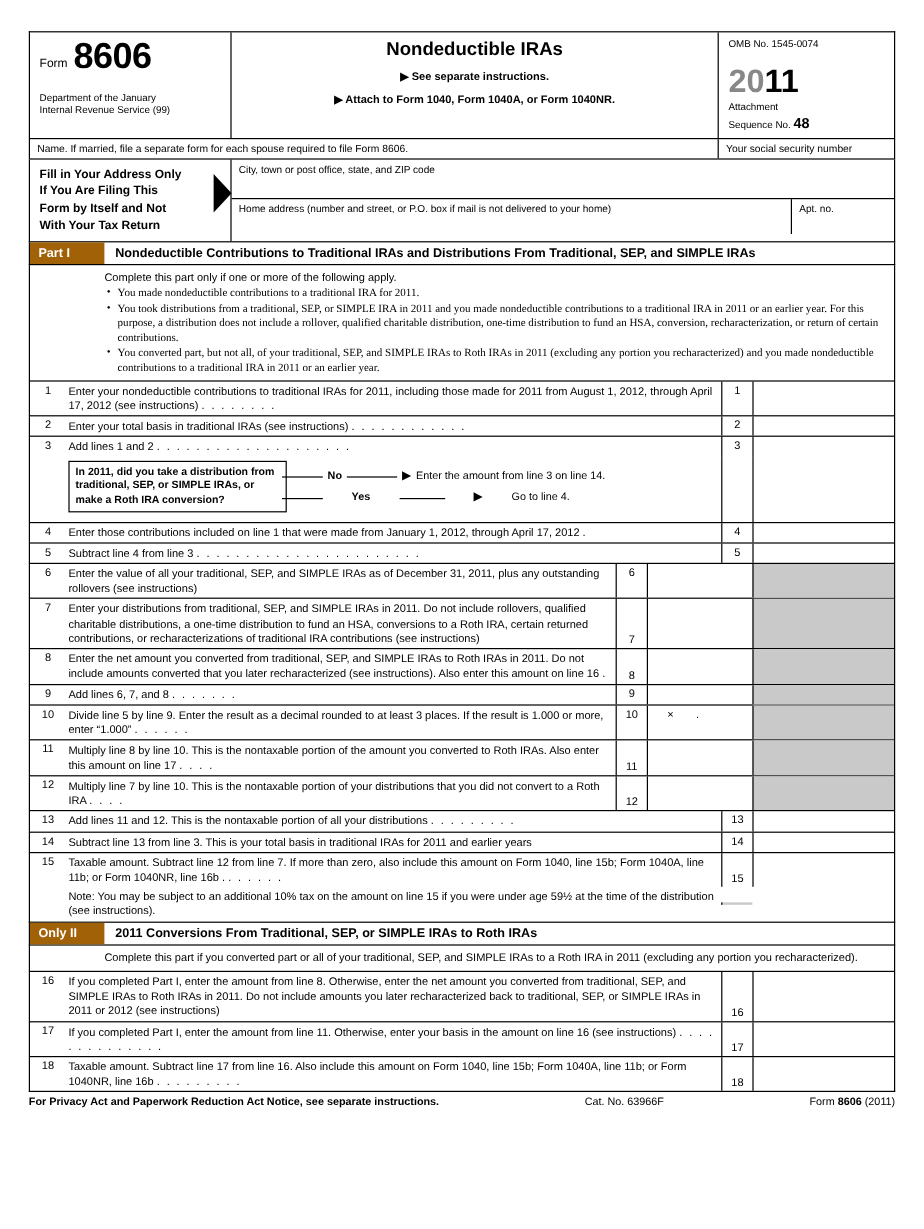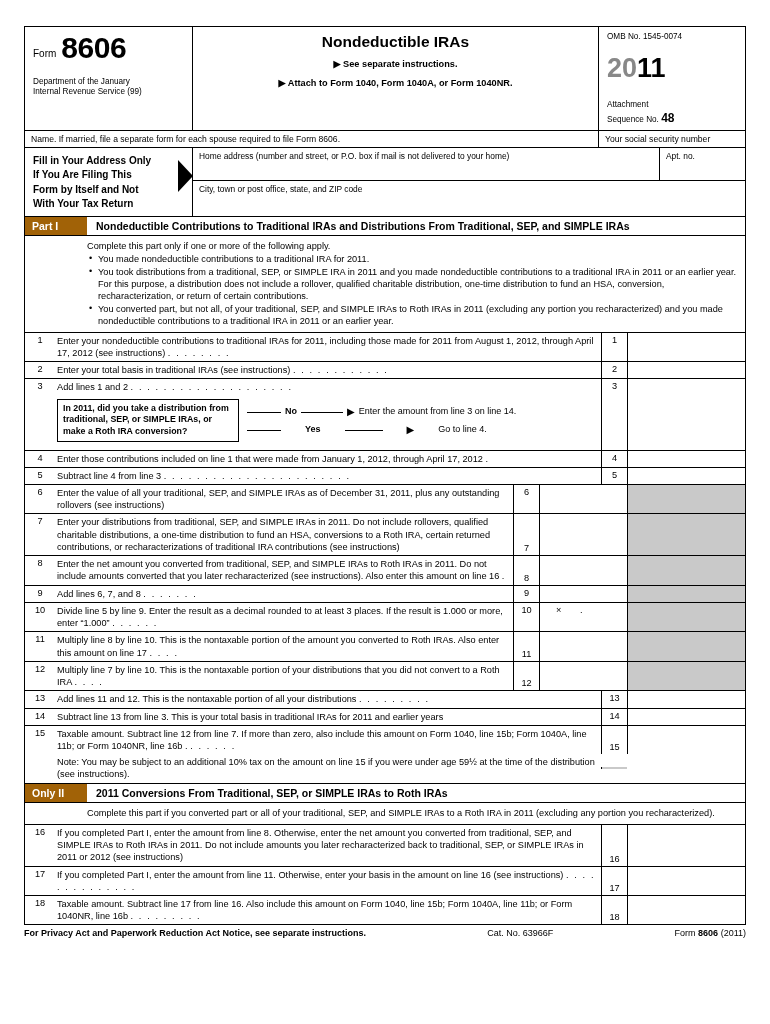--- a/index.html
+++ b/index.html
@@ -21,21 +21,21 @@
   .form-num { font-size:30px; font-weight:bold; letter-spacing:-0.5px; line-height:1; }
   .dept { margin-top:14px; font-size:8.2px; line-height:1.25; }
   .hdr-mid { flex:1; border-right:1.2px solid #000; text-align:center; padding:6px 4px 4px 4px; }
   .title { font-size:15.5px; font-weight:bold; }
   .sub1 { font-size:9.2px; font-weight:bold; margin-top:7px; }
   .sub2 { font-size:9.2px; font-weight:bold; margin-top:8px; }
   .hdr-right { width:146px; padding:5px 6px 4px 8px; font-size:8.4px; }
   .omb { font-size:8.2px; }
   .year { font-size:27px; font-weight:bold; letter-spacing:0px; line-height:1.05; margin-top:13px;}
   .year .light { color:#888; }
-  .attach { font-size:8.2px; line-height:1.25; margin-top:18px;}
+  .attach { font-size:8.2px; line-height:1.25; margin-top:3px;}
   .attach b { font-size:12px; }
 
   .namebar { display:flex; border:1.2px solid #000; }
   .namebar .l { flex:1; border-right:1.2px solid #000; padding:3px 6px; font-size:8.6px;}
   .namebar .r { width:146px; padding:3px 6px; font-size:8.6px;}
 
   .addrblock { display:flex; border:1.2px solid #000; border-top:none; }
   .addr-left { width:168px; border-right:1.2px solid #000; padding:6px 6px 4px 8px; position:relative; font-weight:bold; font-size:10px; line-height:1.45; }
   .arrow { position:absolute; right:-1px; top:12px; width:0;height:0;
     border-top:16px solid transparent; border-bottom:16px solid transparent; border-left:15px solid #000; }
@@ -46,37 +46,37 @@
   .addr-row .apt { width:86px; border-left:1px solid #000; padding:3px 6px; font-size:8.4px;}
 
   
   .partbar { display:flex; align-items:stretch; border:1.2px solid #000; border-top:none; }
   .partlbl { background:#a16207; color:#fff; font-weight:bold; font-size:10.5px; padding:3px 9px 3px 7px; display:flex; align-items:center; min-width:62px;}
   .parttitle { font-weight:bold; font-size:10.5px; padding:3px 0 3px 9px; display:flex; align-items:center; }
 
   .body { border:1.2px solid #000; border-top:none; }
   .intro { padding:4px 8px 4px 62px; font-size:9.2px; line-height:1.32; }
   .intro p { margin:0 0 1px 0; }
-  .bul { position:relative; padding-left:11px; margin-top:1px; }
+  .bul { position:relative; padding-left:11px; margin-top:1px;font-family:Liberation Serif, serif; }
   .bul:before { content:"•"; position:absolute; left:2px; top:-1px; }
 
   
   .row { display:flex; border-top:1px solid #000; min-height:15px; }
   .num { width:30px; text-align:center; padding-top:2px; font-size:9.2px; flex:none;}
   .txt { flex:1; padding:2px 4px 2px 2px; font-size:9.2px; line-height:1.33; }
   .boxA { width:26px; border-left:1px solid #000; text-align:center; font-size:9.2px; padding-top:2px; flex:none;}
   .cellmid { width:88px; border-left:1px solid #000; flex:none; }
   .cellright { width:118px; border-left:1px solid #000; flex:none; }
   .shade { background:#c9c9c9; }
   .dots { letter-spacing:1.6px; }
 
   
   .flowwrap { position:relative; padding:3px 4px 4px 2px; }
   .qbox { border:1.2px solid #000; width:182px; padding:3px 5px; font-size:8.8px; font-weight:bold; line-height:1.35; }
-  .flow { position:absolute; left:192px; top:2px; width:100%; font-size:9px; }
+  .flow { position:absolute; left:180px; top:2px; width:100%; font-size:9px; }
   .flowline { display:flex; align-items:center; gap:4px; height:17px;}
   .lead { display:inline-block; height:1px; background:#000; }
   .arw { font-size:10px; line-height:1; }
 
   .footer { display:flex; justify-content:space-between; align-items:flex-end; margin-top:3px; font-size:9px; }
   .footer b { font-size:9px; }
   .f8606 { font-size:11.5px; }
 
   .note { font-size:9.2px; }
 </style>
@@ -122,25 +122,25 @@
   <div class="addrblock">
     <div class="addr-left">
       <div>Fill in Your Address Only</div>
       <div>If You Are Filing This</div>
       <div>Form by Itself and Not</div>
       <div>With Your Tax Return</div>
       <div class="arrow"></div>
     </div>
     <div class="addr-right">
       <div class="addr-row">
+        <div class="main">City, town or post office, state, and ZIP code</div>
+      </div>
+      <div class="addr-row">
         <div class="main">Home address (number and street, or P.O. box if mail is not delivered to your home)</div>
         <div class="apt">Apt. no.</div>
-      </div>
-      <div class="addr-row">
-        <div class="main">City, town or post office, state, and ZIP code</div>
       </div>
     </div>
   </div>
 
   <div class="partbar">
     <div class="partlbl">Part I</div>
     <div class="parttitle">Nondeductible Contributions to Traditional IRAs and Distributions From Traditional, SEP, and SIMPLE IRAs</div>
   </div>
 
   <div class="body">

